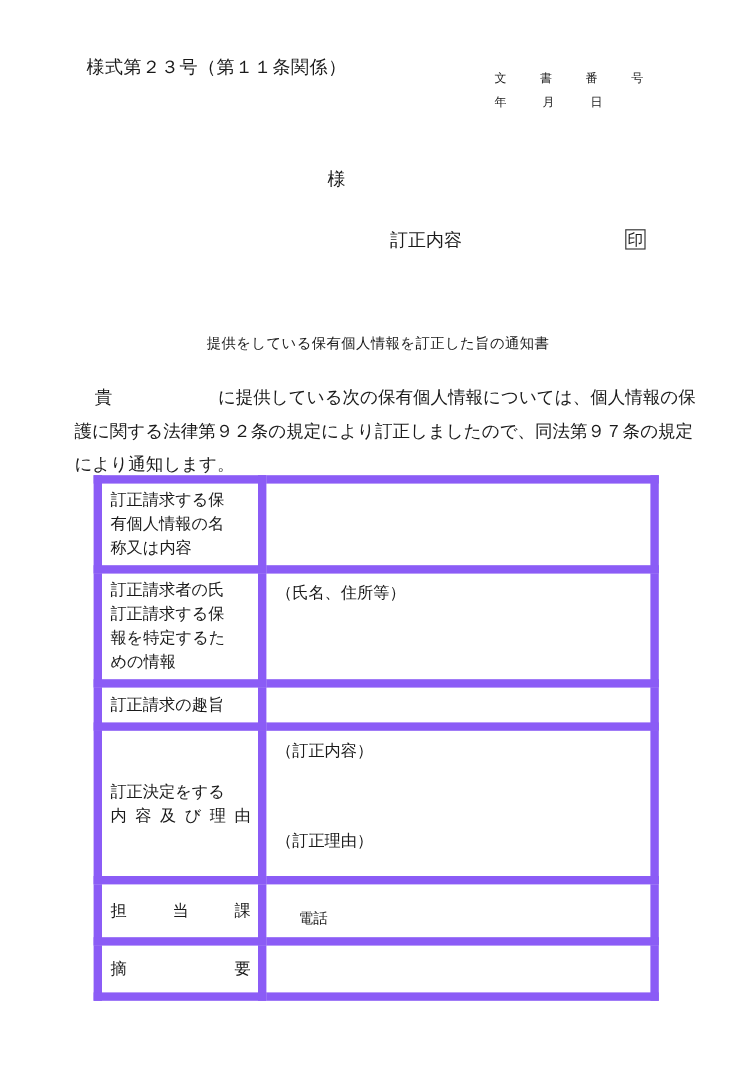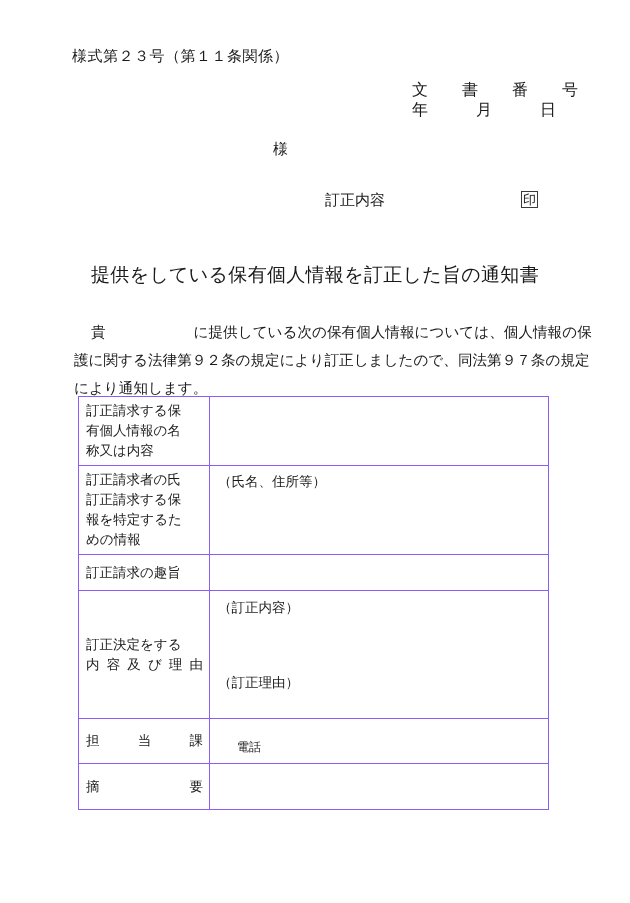--- a/index.html
+++ b/index.html
@@ -29,22 +29,22 @@
     left: 72px;
     top: 47px;
     font-size: 15px;
     letter-spacing: 0.5px;
     white-space: nowrap;
     text-align: center;
   }
   .docmeta {
     position: absolute;
     left: 412px;
-    top: 80px;
-    font-size: 16px;
+    top: 56px;
+    font-size: 10px;
     line-height: 20px;
     white-space: nowrap;
   }
   .docmeta .line {
     display: block;
   }
   .docmeta .sp {
     letter-spacing: 9px;
   }
 
@@ -72,32 +72,32 @@
     font-size: 13px;
     line-height: 16px;
     text-align: center;
     box-sizing: border-box;
     overflow: hidden;
   }
 
   .doc-title {
     position: absolute;
     left: 0;
-    top: 262px;
+    top: 278px;
     width: 630px;
     text-align: center;
-    font-size: 19px;
+    font-size: 12px;
     letter-spacing: 0.3px;
     white-space: nowrap;
   }
 
   
   .body-copy {
     position: absolute;
-    left: 74px;
+    left: 62px;
     top: 318px;
     width: 478px;
     font-size: 14.6px;
     line-height: 28px;
   }
   .body-copy .ln {
     display: block;
     white-space: nowrap;
   }
   .body-copy .indent {
@@ -111,21 +111,21 @@
   
   .form-table {
     position: absolute;
     left: 78px;
     top: 396px;
     width: 471px;
     border-collapse: collapse;
     table-layout: fixed;
   }
   .form-table td {
-    border: 1px solid #8b5cf6;
+    border: 7px solid #8b5cf6;
     padding: 0;
     vertical-align: middle;
     font-size: 13.5px;
   }
   .form-table td.label {
     width: 117px;
     padding: 4px 6px 4px 7px;
     line-height: 20px;
     vertical-align: middle;
   }

